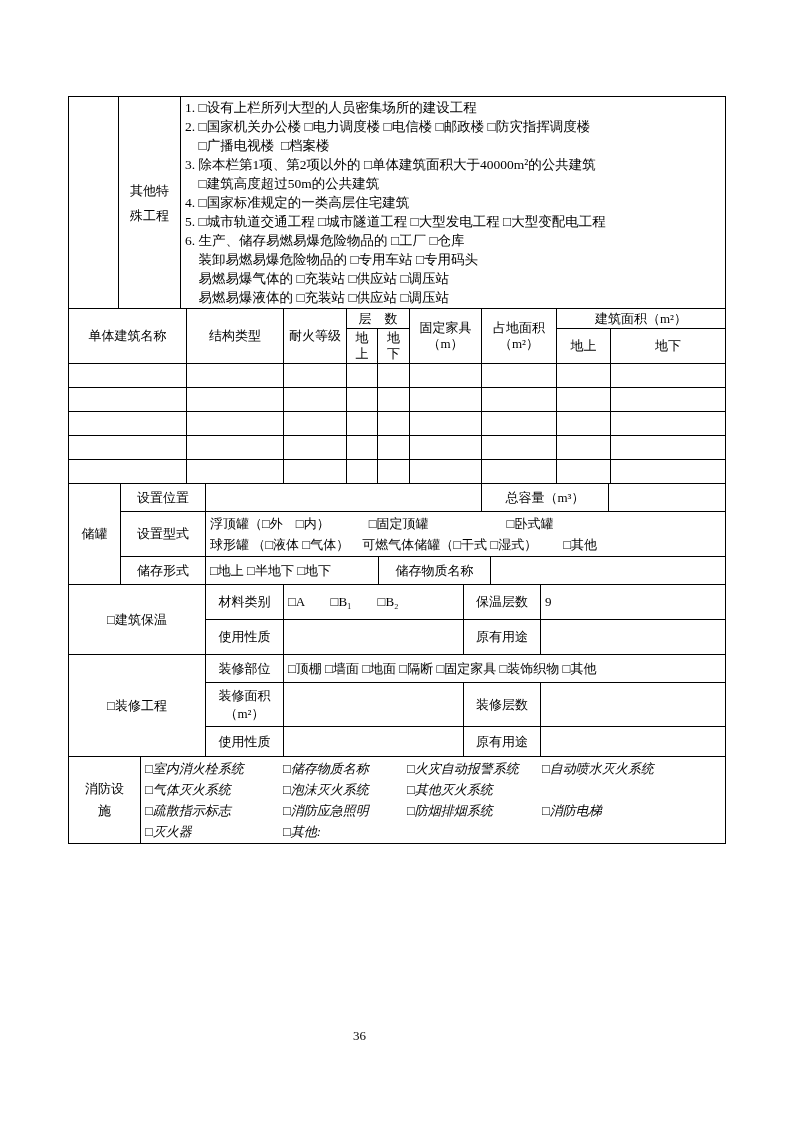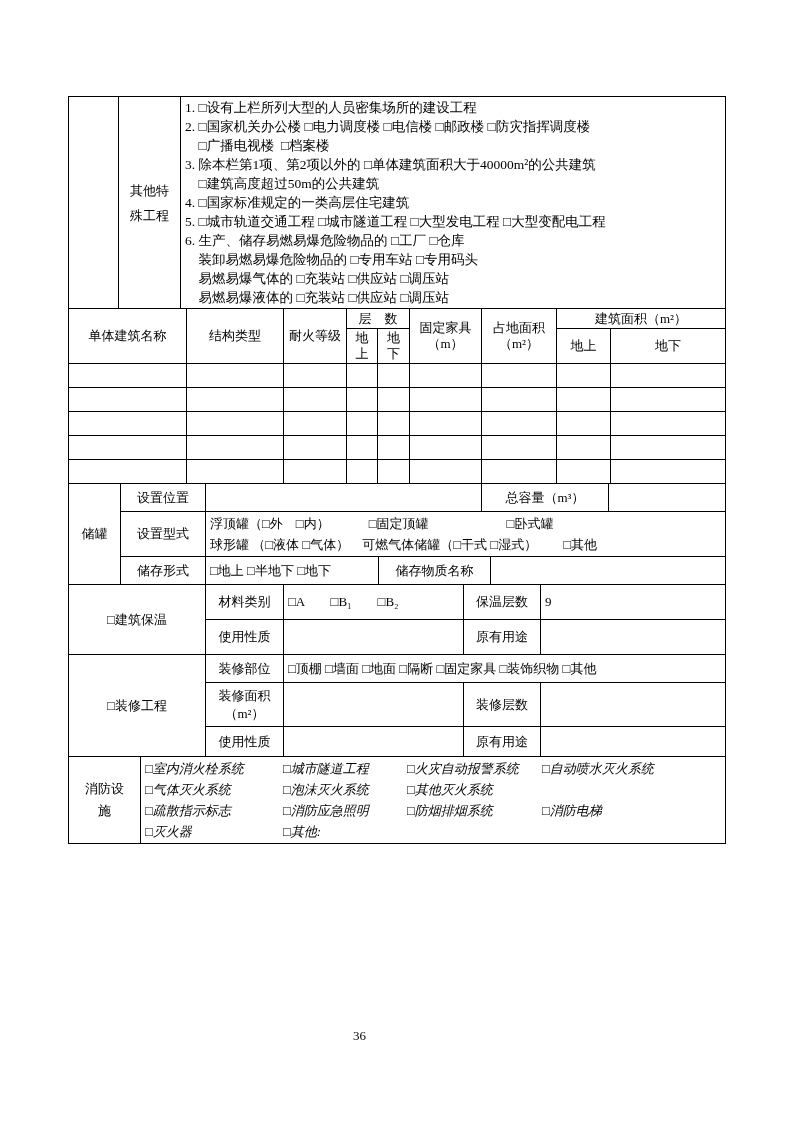--- a/index.html
+++ b/index.html
@@ -247,21 +247,21 @@
         <col style="width:585px">
       </colgroup>
     <tbody>
         <tr>
       <td class="c">
         <span class="wrap-label-sm">消防设施</span>
       </td>
       <td class="fire-cell">
         <div class="fire-row">
           <span class="fc0">□室内消火栓系统</span>
-          <span class="fc1">□城市隧道工程</span>
+          <span class="fc1">□储存物质名称</span>
           <span class="fc2">□火灾自动报警系统</span>
           <span class="fc3">□自动喷水灭火系统</span>
         </div>
         <div class="fire-row">
           <span class="fc0">□气体灭火系统</span>
           <span class="fc1">□泡沫灭火系统</span>
           <span class="fc2">□其他灭火系统</span>
           <span class="fc3"></span>
         </div>
         <div class="fire-row">

